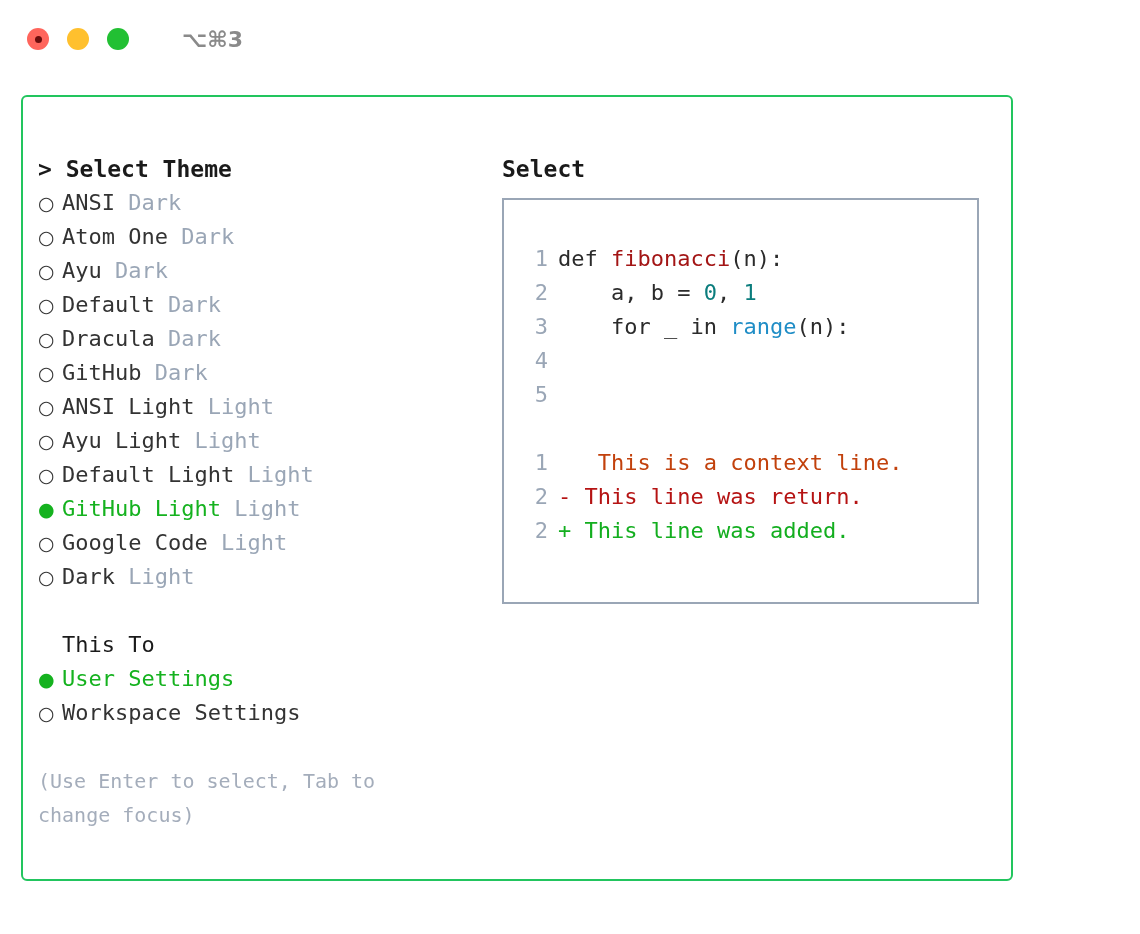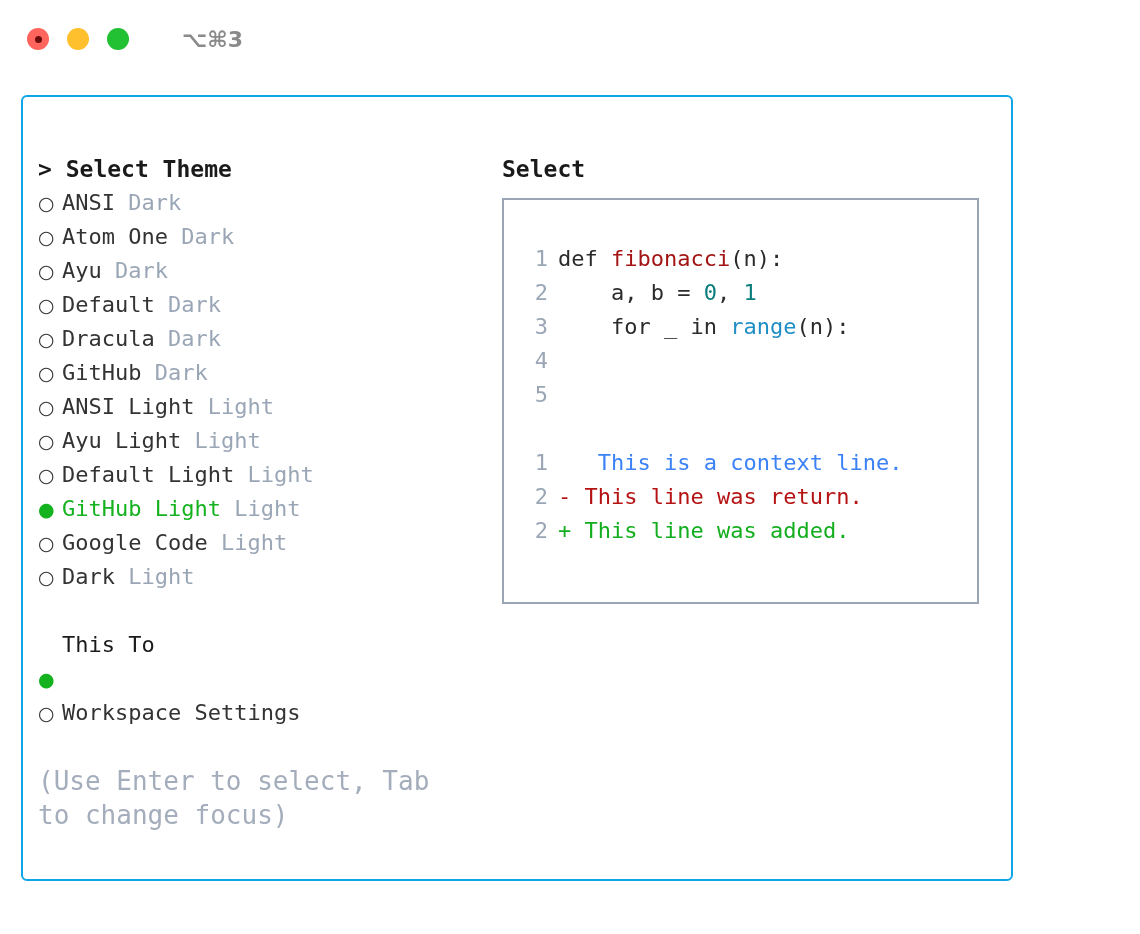--- a/index.html
+++ b/index.html
@@ -66,21 +66,21 @@
     font-family: "DejaVu Sans", "Liberation Sans", sans-serif;
   }
 
   
   .card {
     position: absolute;
     left: 21px;
     top: 95px;
     width: 992px;
     height: 786px;
-    border: 2px solid #0ea5e9;
+    border: 2px solid #22c55e;
     border-radius: 6px;
     box-sizing: border-box;
     background: #ffffff;
   }
 
   .card-inner {
     position: absolute;
     left: 0; top: 0;
     width: 100%; height: 100%;
   }
@@ -126,21 +126,21 @@
 
   .section-label {
     font-size: 22px;
     color: #1a1a1a;
     line-height: 34px;
     padding-left: 24px;
     white-space: pre;
   }
 
   .hint {
-    font-size: 26px;
+    font-size: 20px;
     color: #a4adbb;
     line-height: 34px;
     white-space: pre-wrap;
     width: 410px;
   }
 
   .spacer-lg { height: 34px; }
 
   
   .right-pane {
@@ -182,21 +182,21 @@
     color: #9aa6b6;
     padding-right: 10px;
     box-sizing: content-box;
   }
   .ctext { color: #2b2b2b; }
 
   .tok-fn   { color: #a31515; }
   .tok-num  { color: #0b7d7d; }
   .tok-call { color: #1f8dc6; }
 
-  .diff-ctx { color: #3b82f6; }
+  .diff-ctx { color: #c2410c; }
   .diff-del { color: #b51313; }
   .diff-add { color: #13ae1f; }
 
   .gap-line { height: 34px; }
 </style>
 </head>
 <body>
 
 <div class="window">
 
@@ -224,21 +224,21 @@
             <div class="theme-row"><span class="radio">○</span><span class="theme-name">ANSI Light</span><span class="theme-name"> </span><span class="theme-tag">Light</span></div>
             <div class="theme-row"><span class="radio">○</span><span class="theme-name">Ayu Light</span><span class="theme-name"> </span><span class="theme-tag">Light</span></div>
             <div class="theme-row"><span class="radio">○</span><span class="theme-name">Default Light</span><span class="theme-name"> </span><span class="theme-tag">Light</span></div>
             <div class="theme-row selected"><span class="radio sel">●</span><span class="theme-name">GitHub Light</span><span class="theme-name"> </span><span class="theme-tag">Light</span></div>
             <div class="theme-row"><span class="radio">○</span><span class="theme-name">Google Code</span><span class="theme-name"> </span><span class="theme-tag">Light</span></div>
             <div class="theme-row"><span class="radio">○</span><span class="theme-name">Dark</span><span class="theme-name"> </span><span class="theme-tag">Light</span></div>
           </div>
         <div class="spacer-lg"></div>
         <div class="section-label">This To</div>
         <div id="apply-list">
-            <div class="theme-row selected"><span class="radio sel">●</span></div>
+            <div class="theme-row selected"><span class="radio sel">●</span><span class="theme-name">User Settings</span></div>
             <div class="theme-row"><span class="radio">○</span><span class="theme-name">Workspace Settings</span></div>
           </div>
         <div class="spacer-lg"></div>
         <div class="hint">(Use Enter to select, Tab to change focus)</div>
       </div>
 
       <div class="right-pane">
         <div class="pane-title">Select</div>
         <div class="preview-box">
           <div class="code-area" id="code-area">

